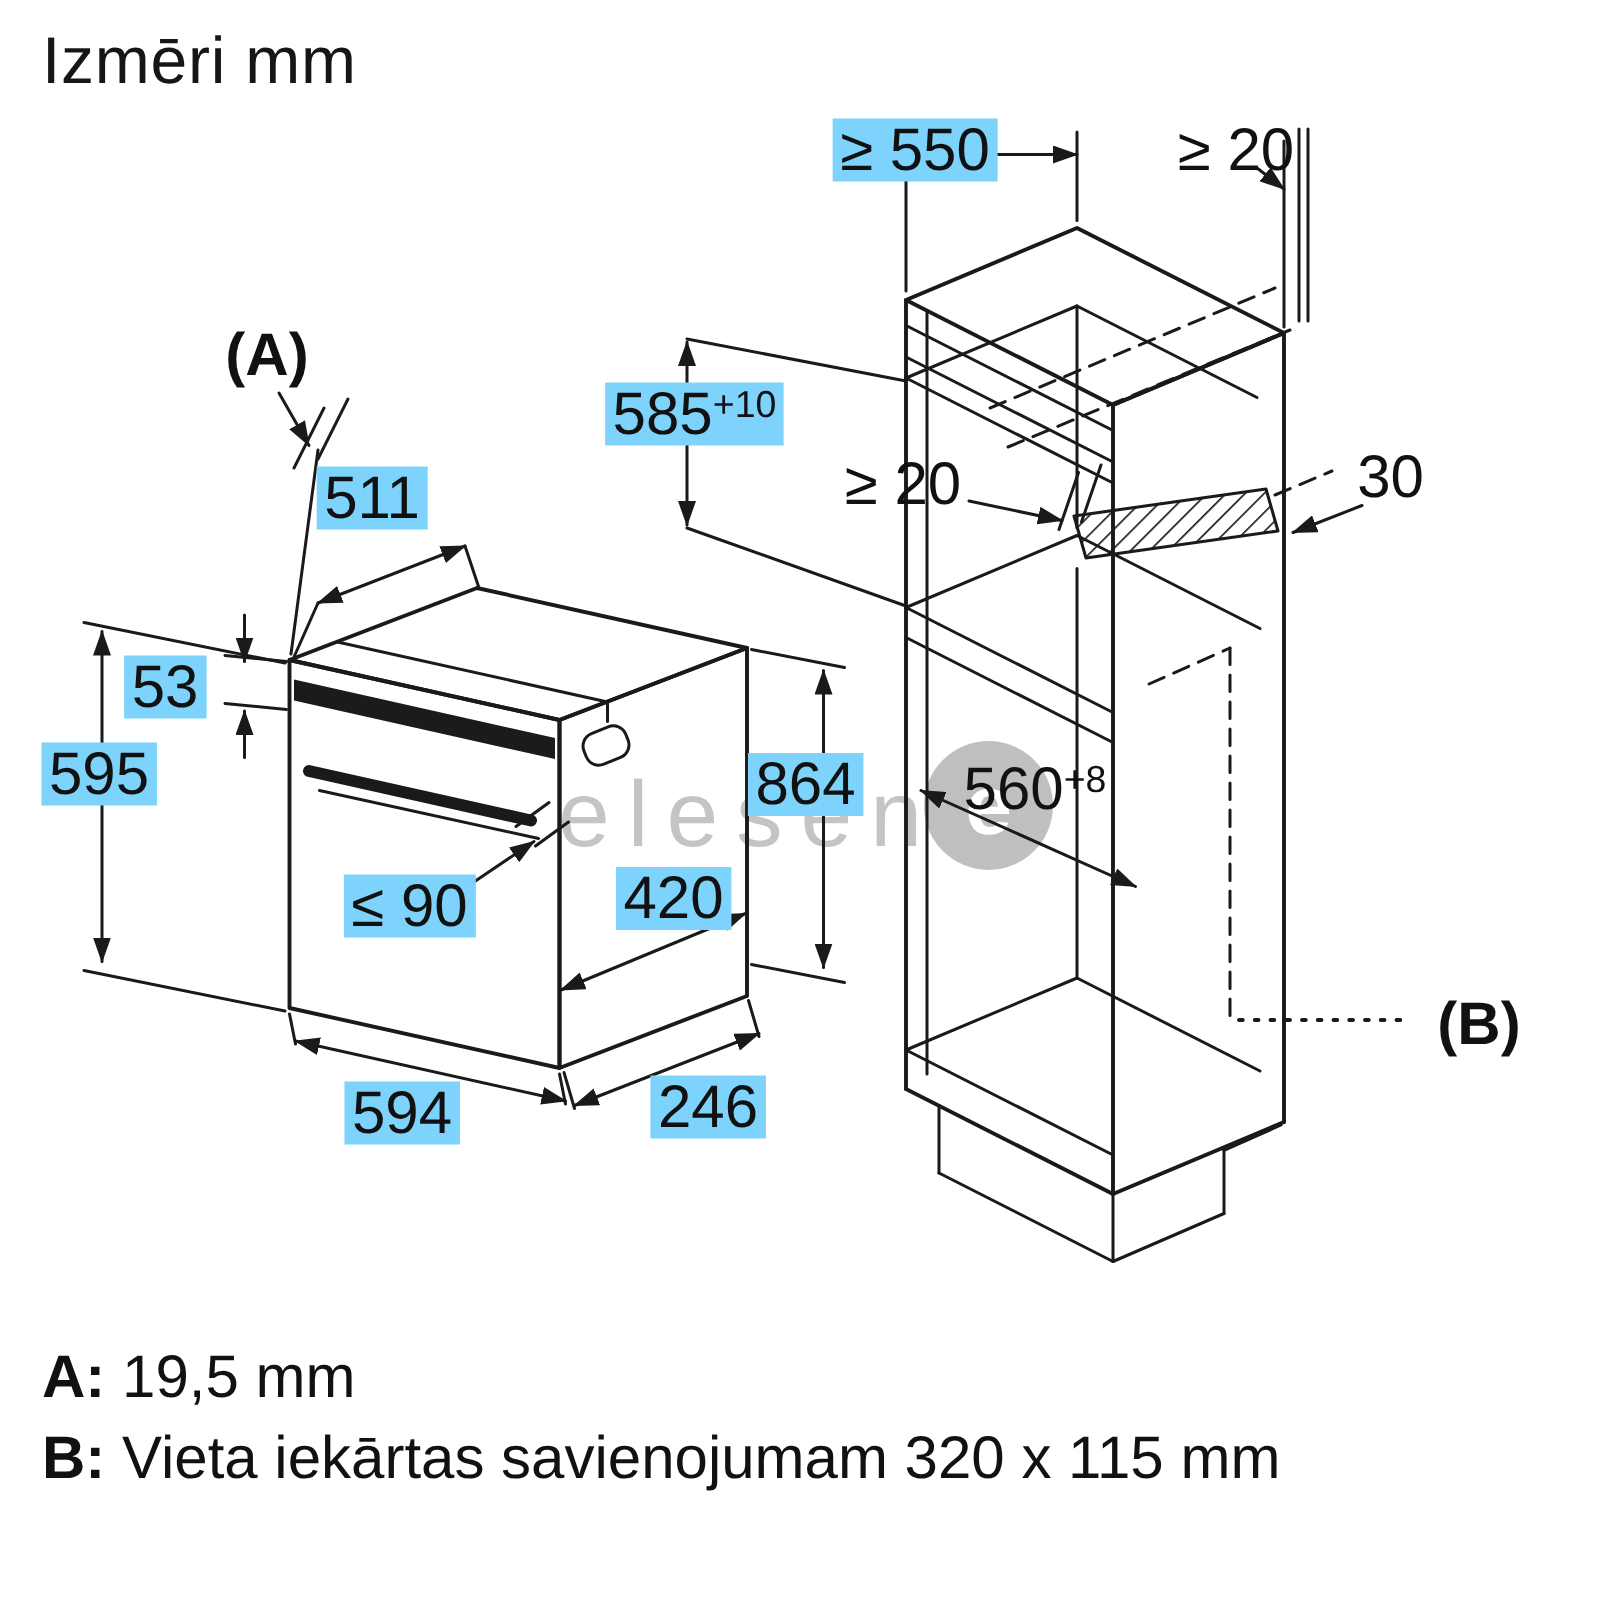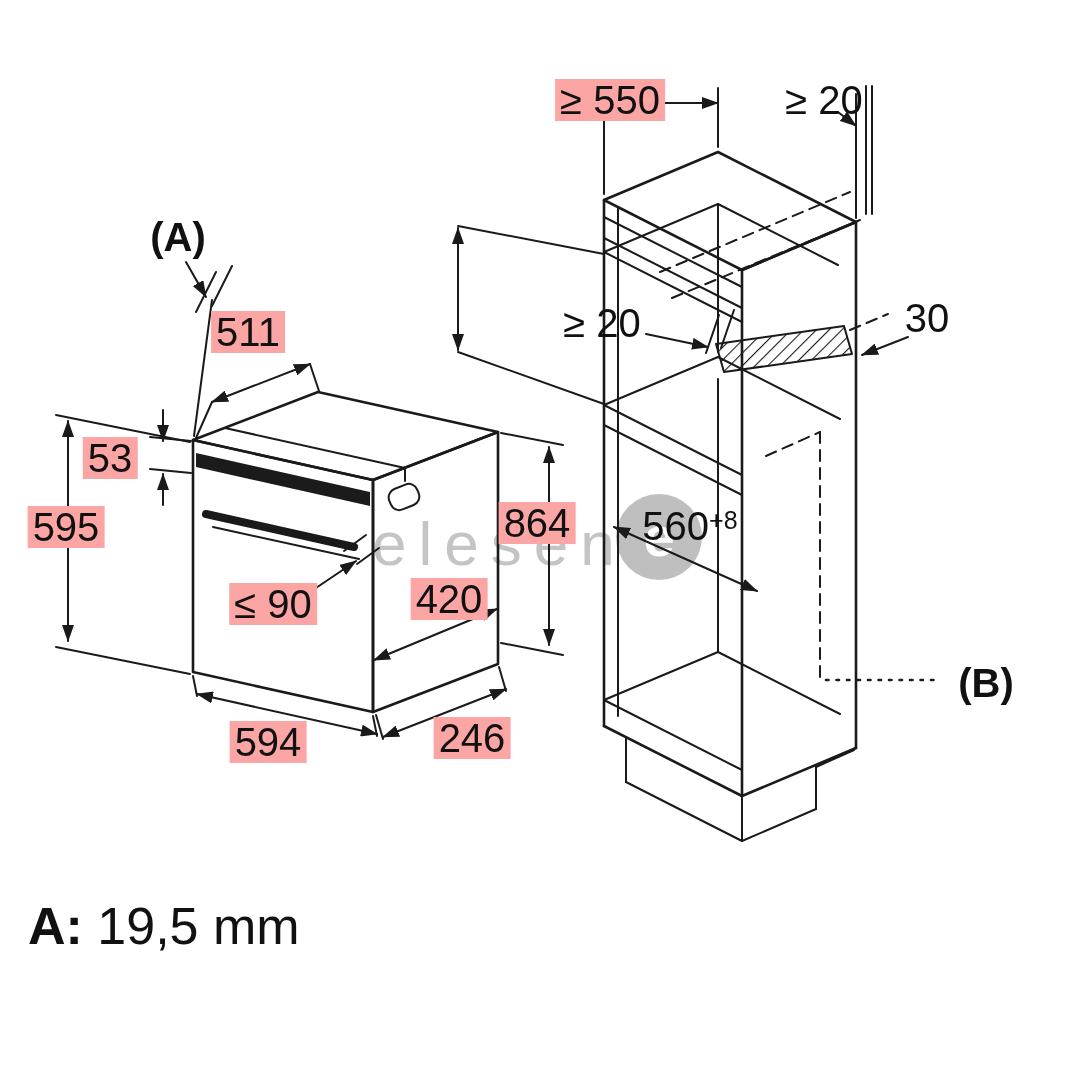--- a/index.html
+++ b/index.html
@@ -1,27 +1,27 @@
 <!DOCTYPE html>
 <html><head>
 <meta charset="utf-8">
 <style>
   *{margin:0;padding:0;box-sizing:border-box}
   html,body{width:1080px;height:1080px;background:#fff;font-family:"Liberation Sans",sans-serif;color:#1a1a1a}
   .stage{position:relative;width:1080px;height:1080px;background:#fff;overflow:hidden}
   .stage>svg{position:absolute;left:0;top:0}
   .title{position:absolute;left:28px;top:16px;font-size:44px;color:#161616;letter-spacing:.5px}
-  .dim{position:absolute;transform:translate(-50%,-50%);font-size:40px;line-height:1.05;white-space:nowrap;background:#fca5a5;padding:0 5px;color:#111}
+  .dim{position:absolute;transform:translate(-50%,-50%);font-size:40px;line-height:1.05;white-space:nowrap;background:#7dd3fc;padding:0 5px;color:#111}
   .dim.nobg{background:transparent;padding:0}
   .dim.ref{font-weight:700}
   .dim sup{font-size:25px;position:relative;top:-0.45em;vertical-align:baseline}
   .wm-text{position:absolute;left:372px;top:508px;font-size:62px;letter-spacing:12px;color:#8a8a8a;opacity:.5;font-weight:400}
   .wm-badge{position:absolute;left:616px;top:494px;width:86px;height:86px;border-radius:50%;background:#8c8c8c;opacity:.55;display:flex;align-items:center;justify-content:center}
   .wm-badge span{color:#fff;font-size:56px;font-weight:700;line-height:1}
-  .footer{position:absolute;left:28px;top:894px;font-size:52px;line-height:1.24;color:#111}
+  .footer{position:absolute;left:28px;top:894px;font-size:40px;line-height:1.24;color:#111}
   .note{margin-bottom:4px}
   .note b{font-weight:700}
   .note.hang{max-width:950px;padding-left:70px;text-indent:-70px}
   .outline{fill:none;stroke:#1a1a1a;stroke-width:2.6;stroke-linejoin:round;stroke-linecap:round}
   .outline .thin{stroke-width:2}
   .dims{fill:none;stroke:#1a1a1a;stroke-width:2;stroke-linecap:round}
   .dash{stroke-dasharray:11 7}
   .dots{stroke-dasharray:2.5 8;stroke-width:2.6}
 </style>
 </head>
@@ -163,40 +163,45 @@
       <line x1="646" y1="334" x2="708" y2="347" marker-end="url(#mE)"></line>
       <line x1="706" y1="353" x2="719" y2="315"></line>
       <line x1="721" y1="348" x2="734" y2="310"></line>
 
       <line x1="908" y1="337" x2="862" y2="355" marker-end="url(#mE)"></line>
 
       <line x1="614" y1="527" x2="757" y2="591" marker-start="url(#mS)" marker-end="url(#mE)"></line>
     </g>
   </svg>
 
+  <div class="title">Izmēri mm</div>
 
   <div class="dim ref nobg" style="left:178px;top:237px">(A)</div>
   <div class="dim" style="left:248px;top:332px">511</div>
   <div class="dim" style="left:110px;top:458px">53</div>
-  <div class="dim" style="left:66px;top:527px">595</div>
+  <div class="dim" style="left:66px;top:516px">595</div>
   <div class="dim" style="left:273px;top:604px">≤ 90</div>
   <div class="dim" style="left:449px;top:599px">420</div>
   <div class="dim" style="left:268px;top:742px">594</div>
   <div class="dim" style="left:472px;top:738px">246</div>
   <div class="dim" style="left:537px;top:523px">864</div>
 
+  <div class="dim" style="left:463px;top:276px">
+    <span>585</span><sup>+10</sup>
+  </div>
 
   <div class="dim" style="left:610px;top:100px">≥ 550</div>
   <div class="dim nobg" style="left:824px;top:100px">≥ 20</div>
   <div class="dim nobg" style="left:602px;top:323px">≥ 20</div>
   <div class="dim nobg" style="left:927px;top:318px">30</div>
 
   <div class="dim nobg" style="left:690px;top:526px">
     <span>560</span><sup>+8</sup>
   </div>
 
   <div class="dim ref nobg" style="left:986px;top:683px">(B)</div>
 
   <div class="footer">
     <div class="note"><b>A:</b> <span>19,5 mm</span></div>
+    <div class="note hang"><b>B:</b> <span>Vieta iekārtas savienojumam 320 x 115 mm</span></div>
   </div>
 
 </div>
 
 </body></html>

